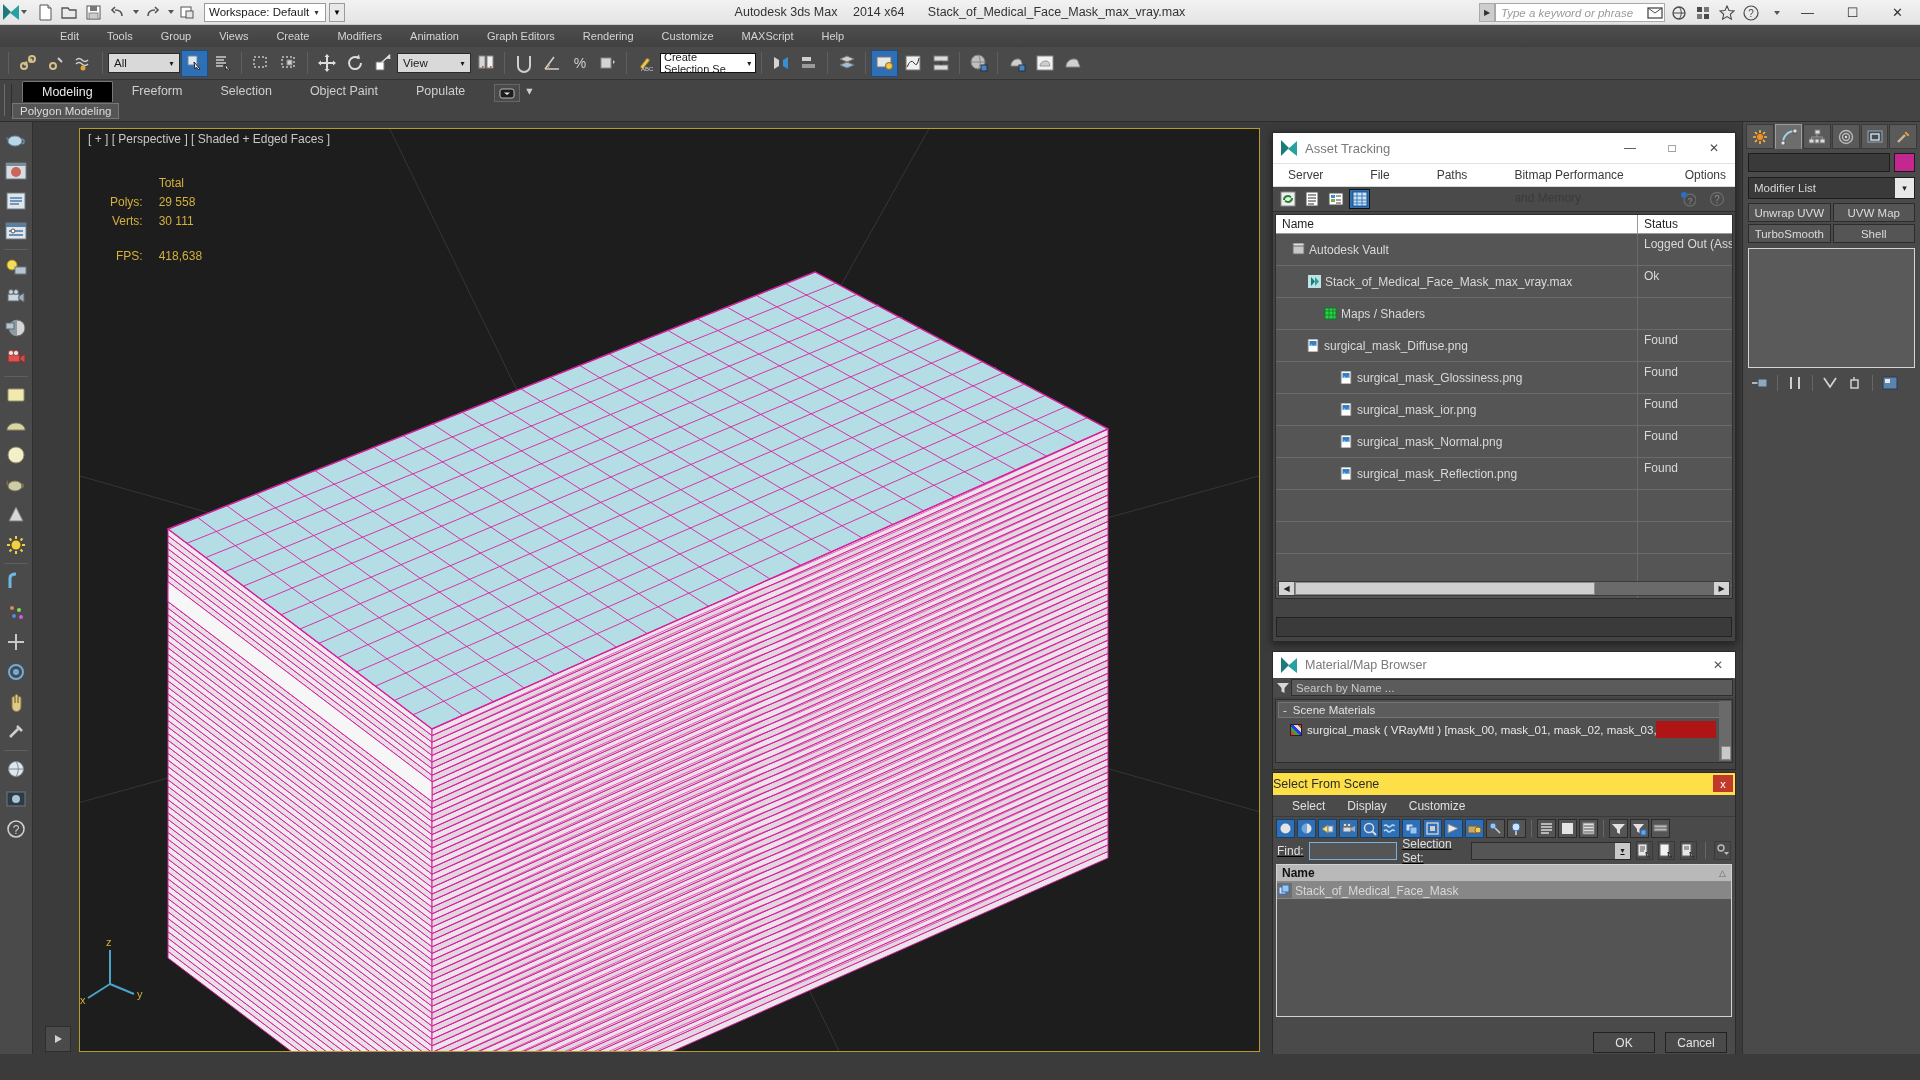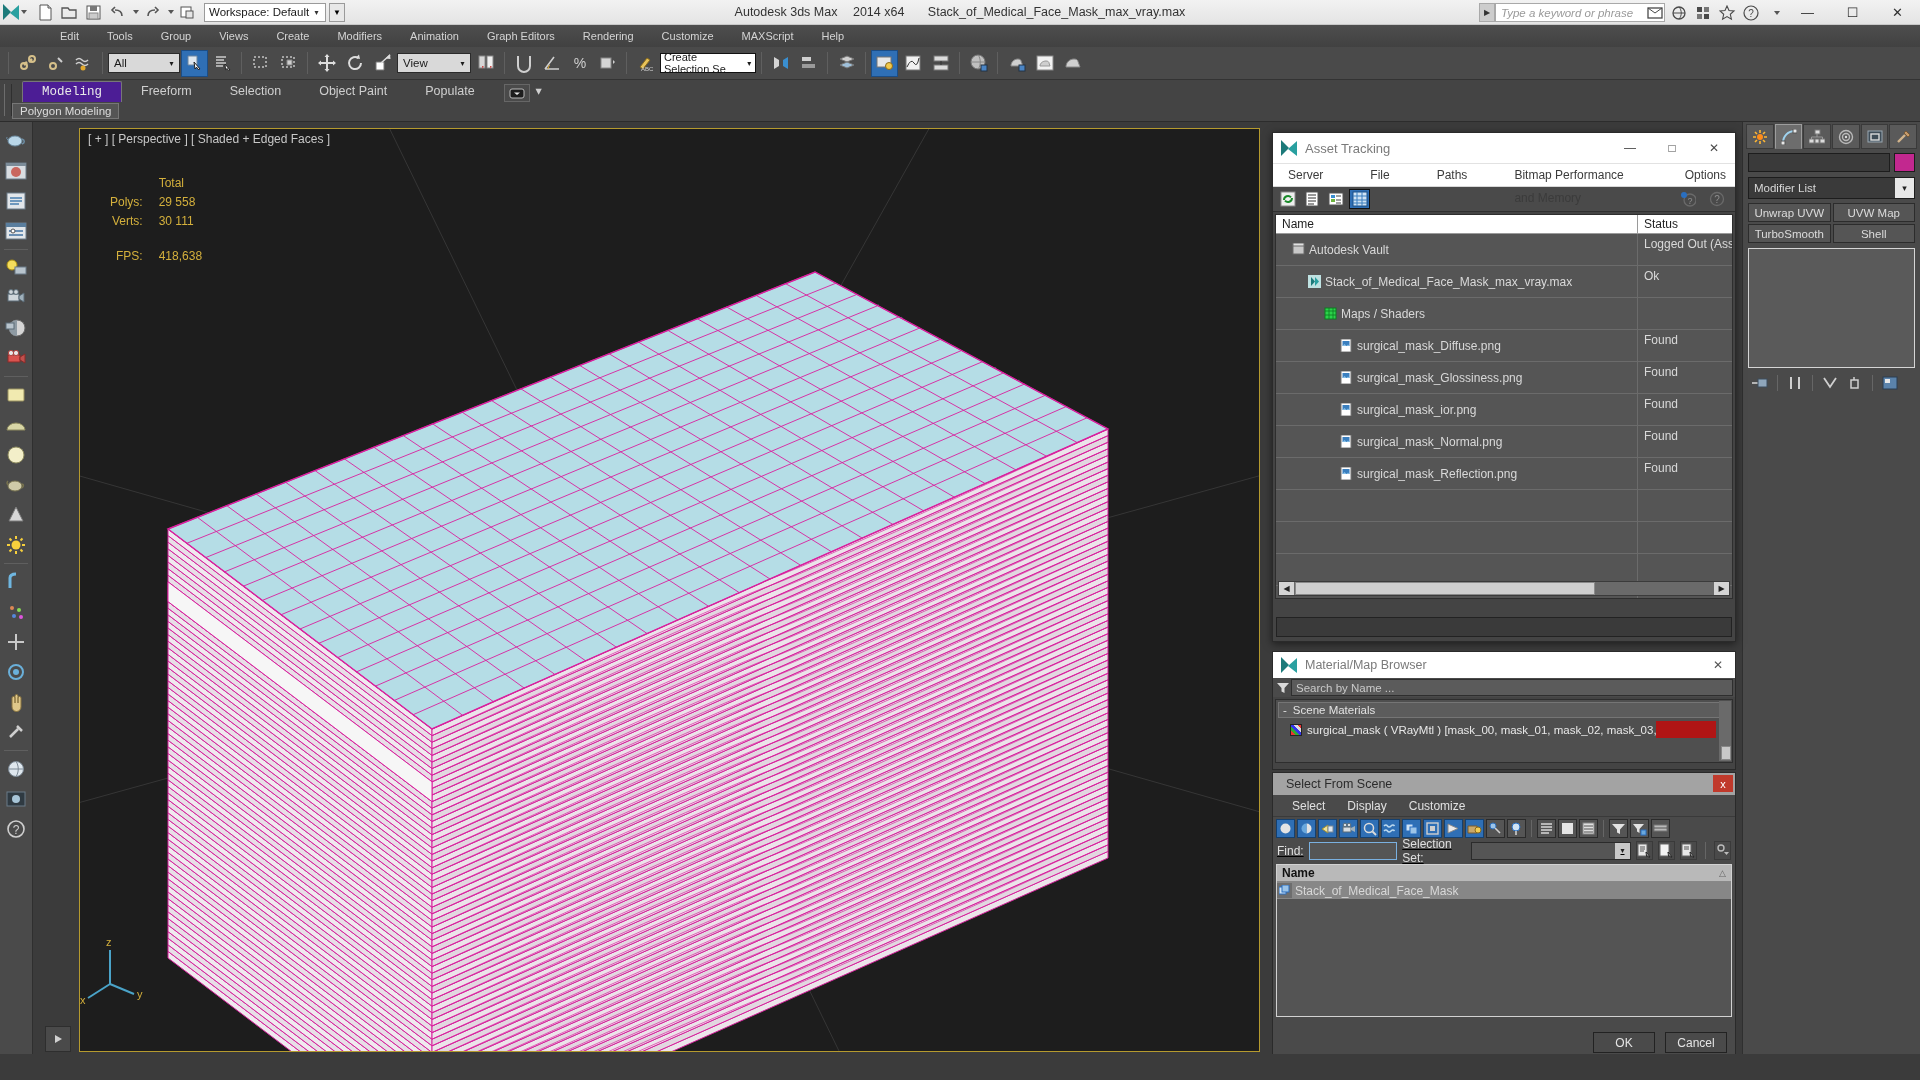--- a/index.html
+++ b/index.html
@@ -58,22 +58,22 @@
   .combo-dark .ca { margin-left:auto; width:15px; text-align:center; font-size:8px;}
   .combo-sel { height:20px; width:96px; background:#fff; border:1px solid #111; color:#1a1a1a;
      font-size:11px; display:flex;align-items:center; padding-left:3px;}
   .combo-sel .ca{margin-left:auto;width:14px;text-align:center;font-size:8px;}
 
   
   .ribbon { position:absolute; left:0; top:80px; width:1920px; height:42px; background:#444;
      border-bottom:1px solid #2c2c2c;}
   .ribbon-tabs { position:absolute; left:22px; top:0; height:22px; display:flex; align-items:flex-end;}
   .rtab { height:21px; line-height:21px; padding:0 19px; font-size:12.5px; color:#cfcfcf; cursor:pointer;}
-  .rtab.sel { background:#4c1d95; color:#e9e9e9; border:1px solid #777; border-bottom:none;
-     border-radius:2px 2px 0 0;font-family:Liberation Mono, monospace;}
+  .rtab.sel { background:#000000; color:#e9e9e9; border:1px solid #777; border-bottom:none;
+     border-radius:2px 2px 0 0;}
   .ribbon-sub { position:absolute; left:12px; top:22px; height:18px; display:flex; align-items:center; }
   .rsub { font-size:11.5px; color:#ddd; background:#555; border:1px solid #777; padding:1px 7px; }
   .ribbon-vgrip{ position:absolute; left:4px; top:4px; width:8px; height:32px;
      border-left:1px solid #6d6d6d; border-right:1px solid #2f2f2f;}
   .rpopbtn { width:26px;height:18px; background:#4a4a4a;border:1px solid #666; display:flex;
      align-items:center; justify-content:center; margin-left:10px;}
 
   
   .lefttb { position:absolute; left:0; top:122px; width:33px; height:958px; background:#4a4a4a;
      border-right:1px solid #2f2f2f; display:flex; flex-direction:column; align-items:center; padding-top:4px;}
@@ -168,21 +168,21 @@
   .mb-swatch{ width:12px;height:12px; margin-right:5px; flex:none;
      background:repeating-linear-gradient(45deg,#e33 0 3px,#3a3 3px 6px,#33e 6px 9px,#ddd 9px 12px);
      border:1px solid #222;}
   .mb-redmark{ position:absolute; right:14px; top:1px; width:60px; height:17px; background:#b01515;}
   .mb-vscroll{ position:absolute; right:1px; top:1px; bottom:1px; width:12px; background:#6a6a6a;}
   .mb-vthumb{ position:absolute; right:1px; bottom:2px; width:10px;height:14px; background:#c9c9c9; border:1px solid #888;}
 
   
   .sfs-win { position:absolute; left:1272px; top:772px; width:464px; height:290px;
      background:#4a4a4a; border:1px solid #2a2a2a;}
-  .sfs-title{ height:22px; background:#a3a3a3; display:flex; align-items:center; padding-left:13px;}
+  .sfs-title{ height:22px; background:#fde047; display:flex; align-items:center; padding-left:0;}
   .sfs-title .ttxt{ font-size:12.5px;color:#2b2b2b;}
   .sfs-title .x{ margin-left:0; position:absolute; right:2px; top:2px; width:20px;height:17px;
      background:#c0392b; color:#fff; font-size:11px; display:flex;align-items:center;justify-content:center;cursor:pointer;}
   .sfs-menu{ height:22px; background:#4a4a4a; display:flex; align-items:center; padding-left:8px;
      border-bottom:1px solid #3a3a3a;}
   .sfs-menu .mi{ font-size:12px;color:#e0e0e0; padding:0 11px; height:22px;line-height:22px;cursor:pointer;}
   .sfs-tb{ height:22px; display:flex;align-items:center; padding-left:3px; gap:2px;}
   .sfs-b{ width:19px;height:19px; display:flex;align-items:center;justify-content:center; cursor:pointer;
      border:1px solid #2b2b2b; background:#555;}
   .sfs-b.on{ background:#2f6fb5; border-color:#14406f;}
@@ -1201,21 +1201,21 @@
           <div class="c-name" style="padding-left:48px">
             <span class="ico-box"><svg width="13" height="13" viewBox="0 0 13 13">
                 <rect x="1" y="1" width="11" height="11" fill="#2ad44a" stroke="#0e7a22"></rect>
                 <path d="M1 4h11M1 8h11M5 1v11M9 1v11" stroke="#0e7a22" stroke-width="0.8"></path>
               </svg></span>
             <span>Maps / Shaders</span>
           </div>
           <div class="c-status"></div>
         </div>
         <div class="at-row">
-          <div class="c-name" style="padding-left:64px">
+          <div class="c-name" style="padding-left:31px">
             <span class="ico-box"><svg width="13" height="13" viewBox="0 0 13 13">
                 <rect x="1" y="0" width="10" height="13" fill="#fff" stroke="#777"></rect>
                 <rect x="2.5" y="2" width="7" height="5" fill="#3a7fbf"></rect>
                 <path d="M2.5 7l2-2 2 2 1.5-1.5 1.5 1.5" fill="#87c0e8"></path>
               </svg></span>
             <span>surgical_mask_Diffuse.png</span>
           </div>
           <div class="c-status">Found</div>
         </div>
         <div class="at-row">

